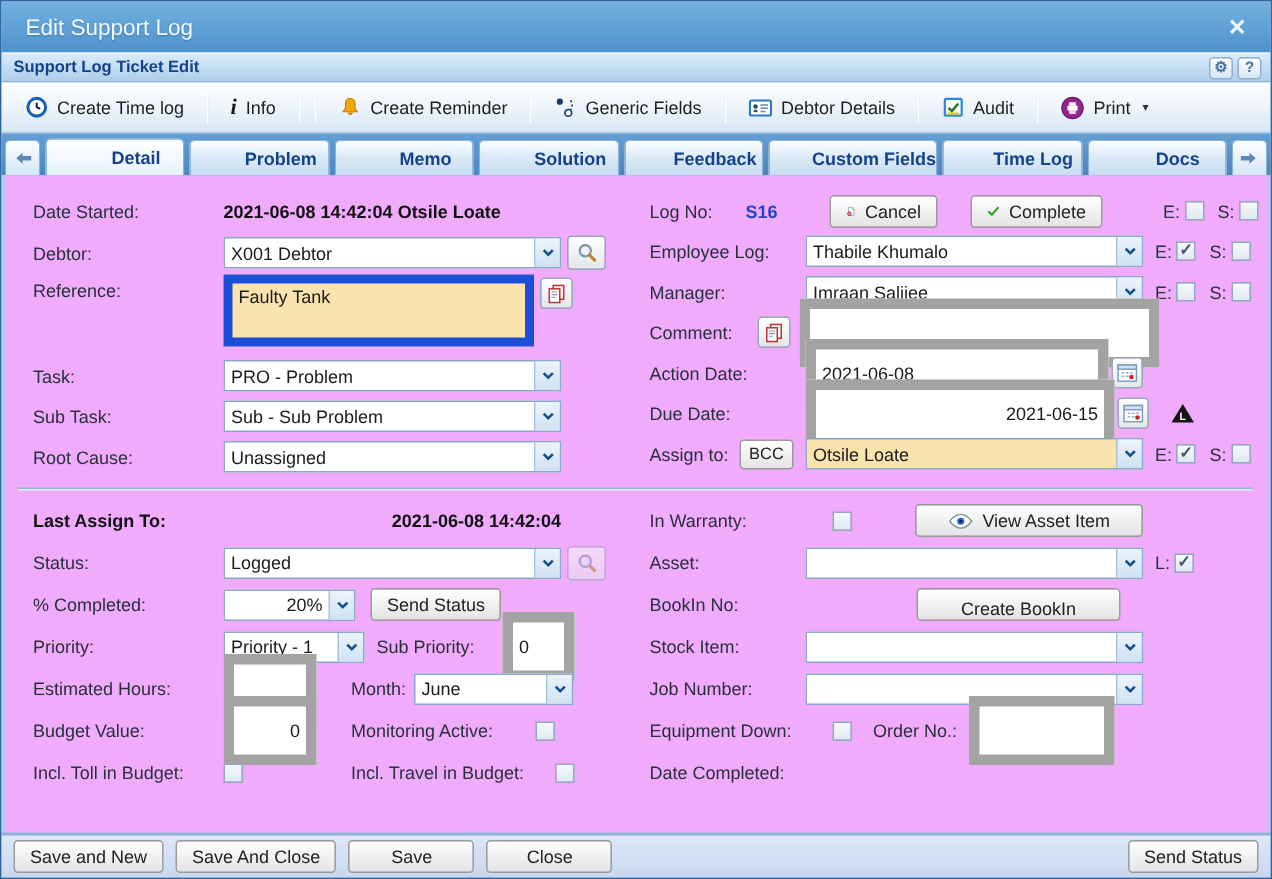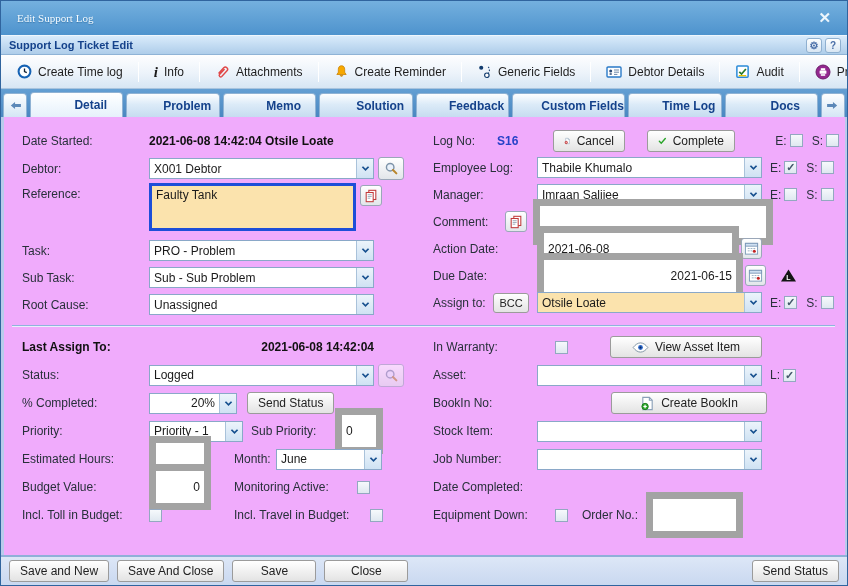--- a/index.html
+++ b/index.html
@@ -1,21 +1,21 @@
 <!DOCTYPE html>
 <html><head>
 <meta charset="utf-8">
 <style>
   * { margin:0; padding:0; box-sizing:border-box; }
   html,body { width:848px; height:586px; font-family:"Liberation Sans",sans-serif; }
   #window { width:848px; height:586px; border:1px solid #30649e; display:flex; flex-direction:column; background:#d8e1f5; overflow:hidden; }
 
   
   .titlebar { height:34px; background:linear-gradient(#74b0de,#4e93cd); display:flex; align-items:center; padding:0 12px 0 16px; flex:0 0 auto; }
-  .titlebar .ttl { color:#f4fbff; font-size:11px; text-shadow:0 1px 1px #3a79ad;font-family:Liberation Serif, serif; }
+  .titlebar .ttl { color:#f4fbff; font-size:15px; text-shadow:0 1px 1px #3a79ad; }
   .titlebar .winclose { margin-left:auto; color:#eef6fc; font-size:15px; font-weight:bold; cursor:pointer; padding:0 4px; }
 
   
   .panelhdr { height:20px; background:linear-gradient(#d9ebfb,#aecdea); border-top:1px solid #eef6fd; border-bottom:1px solid #8fb3d6; display:flex; align-items:center; padding:0 6px 0 8px; flex:0 0 auto; }
   .panelhdr .phttl { color:#15428b; font-weight:bold; font-size:11px; }
   .panelhdr .phbtns { margin-left:auto; display:flex; gap:3px; }
   .mini-btn { width:16px; height:15px; border:1px solid #8fb0d0; border-radius:3px; background:linear-gradient(#fdfefe,#d8e6f3); font-size:10px; color:#4a6fa8; font-weight:bold; display:flex; align-items:center; justify-content:center; cursor:pointer; }
 
   
   .toolbar { height:34px; background:linear-gradient(#fefeff 0%,#ecf3fa 55%,#d7e6f4 100%); border-bottom:1px solid #a9c4de; display:flex; align-items:center; padding:0 8px; gap:4px; flex:0 0 auto; }
@@ -53,21 +53,21 @@
   .combo.orange { background:#fbe3ad; }
   .ta-r { text-align:right; }
   .sq { width:26px; height:23px; border:1px solid #9aa7b8; border-radius:3px; background:linear-gradient(#ffffff,#e2e6ea); display:flex; align-items:center; justify-content:center; cursor:pointer; flex:0 0 auto; }
   .sq.dis { opacity:.55; }
   .sq.small { width:22px; height:21px; }
   .btn { height:22px; border:1px solid #9b9b9b; border-radius:3px; background:linear-gradient(#ffffff,#e3e3e3); font-size:12px; color:#222; display:inline-flex; align-items:center; justify-content:center; gap:6px; padding:0 10px; cursor:pointer; white-space:nowrap; font-family:"Liberation Sans",sans-serif; }
   .cb { width:13px; height:13px; border:1px solid #93a8c0; background:linear-gradient(#f6f9fc,#dfe8f0); display:inline-flex; align-items:center; justify-content:center; cursor:pointer; flex:0 0 auto; }
   .cb.checked::after { content:"✓"; font-size:11px; font-weight:bold; color:#44576b; line-height:11px; }
   .es { display:flex; align-items:center; gap:3px; margin-left:8px; white-space:nowrap; }
   .es .t { color:#28303a; }
-  .txtarea { width:207px; height:48px; border:3px solid #1d4ed8; background:#fbe3ad; font-size:12px; font-family:"Liberation Sans",sans-serif; padding:2px 4px; resize:none; color:#1a1a1a; }
+  .txtarea { width:207px; height:48px; border:6px solid #1d4ed8; background:#fbe3ad; font-size:12px; font-family:"Liberation Sans",sans-serif; padding:2px 4px; resize:none; color:#1a1a1a; }
   .logno { color:#2742c8; font-weight:bold; width:34px; }
 
   
   .footer { height:30px; flex:0 0 auto; background:linear-gradient(#dde7f7,#c9d8f0); border-top:2px solid #8fb0d8; display:flex; align-items:center; padding:0 8px; gap:8px; }
   .footer .btn { min-width:84px; }
   .footer .fspacer { flex:1; }
 </style>
 </head>
 <body>
 
@@ -93,26 +93,20 @@
           <path d="M8 4.8V8l2.4 1.2" stroke="#123" stroke-width="1.4" fill="none"></path>
         </svg>
       <span>Create Time log</span>
     </span>
     <span class="tsep"></span>
     <span class="titem">
       <span class="info-i">i</span>
       <span>Info</span>
     </span>
     <span class="tsep"></span>
-    <span class="titem">
-      <svg viewBox="0 0 16 16" width="15" height="15" fill="none">
-          <path d="M4.2 9.6 9.3 4a2.4 2.4 0 0 1 3.5 3.3l-5.6 6a1.6 1.6 0 0 1-2.4-2.1l5-5.4" stroke="#e04848" stroke-width="1.5" stroke-linecap="round"></path>
-        </svg>
-      <span>Attachments</span>
-    </span>
     <span class="tsep"></span>
     <span class="titem">
       <svg viewBox="0 0 16 16" width="15" height="15">
           <path d="M8 1.8c-2.4 0-3.4 1.9-3.4 3.8v3.2L3 11.2h10l-1.6-2.4V5.6c0-1.9-1-3.8-3.4-3.8z" fill="#f7a800" stroke="#c87f00" stroke-width=".8"></path>
           <path d="M6.6 12.2a1.5 1.5 0 0 0 2.8 0z" fill="#f7a800" stroke="#c87f00" stroke-width=".8"></path>
         </svg>
       <span>Create Reminder</span>
     </span>
     <span class="tsep"></span>
     <span class="titem">
@@ -470,21 +464,21 @@
                 </svg>
               </span>
           </span>
           <span class="es">
             <span class="t">L:</span>
             <span class="cb checked"></span>
           </span>
         </div>
         <div class="rb">
           <span class="lab2">BookIn No:</span>
-          <span class="btn" style="width:156px;margin-left:74px;">
+          <span class="btn" style="width:136px;margin-left:74px;flex-direction:column;">
             <svg viewBox="0 0 16 16" width="15" height="15">
                 <path d="M3 1.5h7l3 3v10H3z" fill="#fff" stroke="#8aa0b8" stroke-width="1.2"></path>
                 <path d="M10 1.5v3h3" fill="none" stroke="#8aa0b8" stroke-width="1.2"></path>
                 <circle cx="5.4" cy="11.2" r="3.4" fill="#2daa2d" stroke="#1d7a1d"></circle>
                 <path d="M5.4 9.4v3.6M3.6 11.2h3.6" stroke="#fff" stroke-width="1.3"></path>
               </svg>
             <span>Create BookIn</span>
           </span>
         </div>
         <div class="rb">
@@ -503,27 +497,27 @@
           <span class="combo">
             <input class="txt" value="" style="">
             <span class="arrow">
                 <svg viewBox="0 0 10 8" width="9" height="7">
                   <path d="M1.5 2 5 5.5 8.5 2" fill="none" stroke="#17508f" stroke-width="2"></path>
                 </svg>
               </span>
           </span>
         </div>
         <div class="rb">
-          <span class="lab2">Date Completed:</span>
-        </div>
-        <div class="rb">
           <span class="lab2">Equipment Down:</span>
           <span class="cb" style="margin-left:18px;"></span>
           <span style="margin-left:14px;">Order No.:</span>
           <input class="inp" style="width: 97px; margin-left: 8px;" value="">
+        </div>
+        <div class="rb">
+          <span class="lab2">Date Completed:</span>
         </div>
       </div>
     </div>
   </div>
 
   <div class="footer">
     <span class="btn">Save and New</span>
     <span class="btn">Save And Close</span>
     <span class="btn">Save</span>
     <span class="btn">Close</span>

